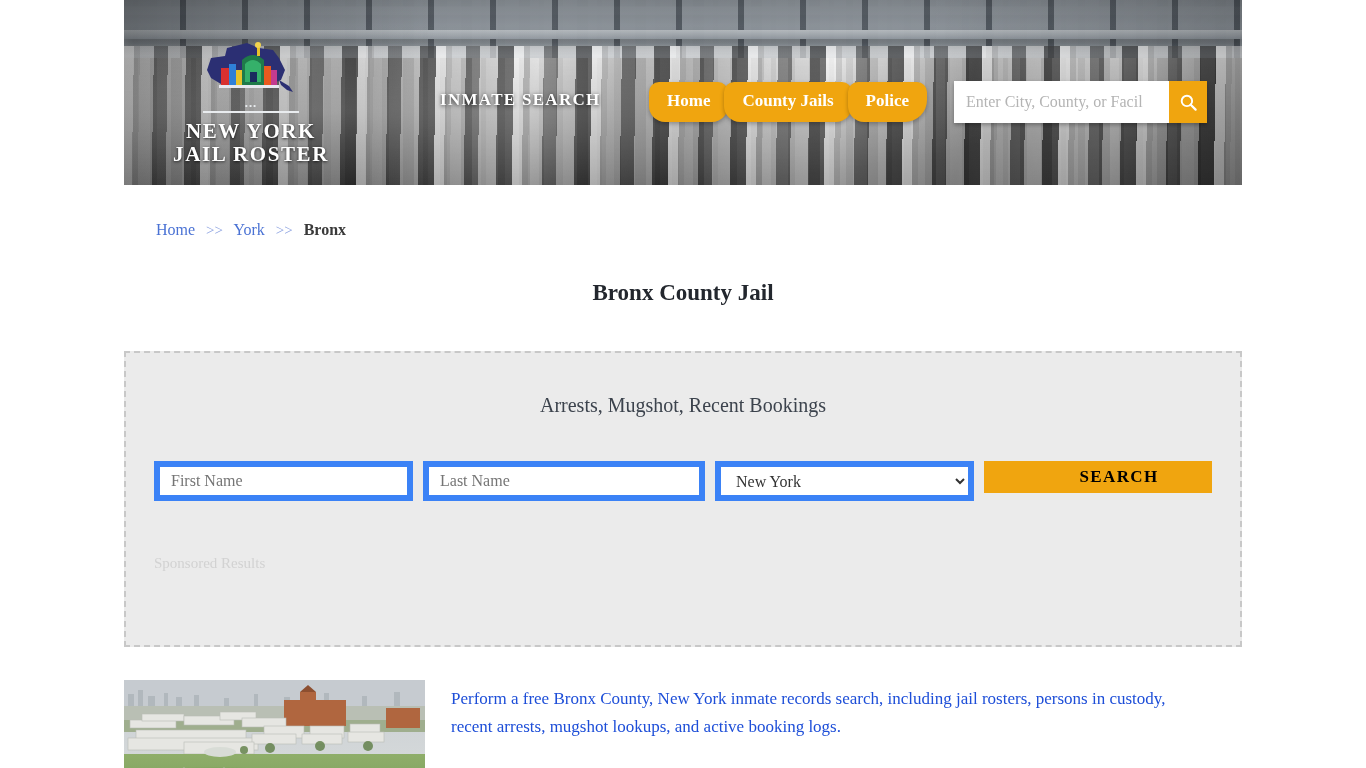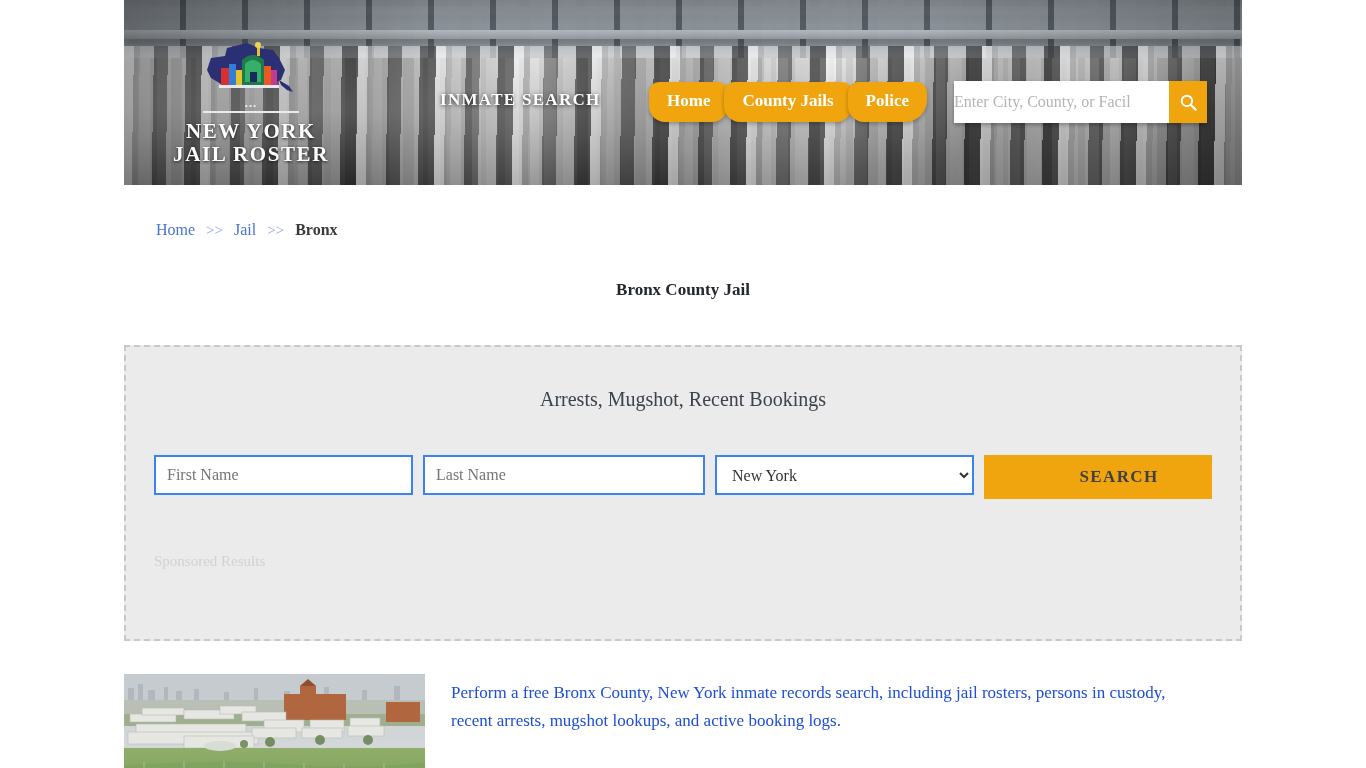--- a/index.html
+++ b/index.html
@@ -139,21 +139,21 @@
   
   .hdr-search {
     position: absolute; right: 35px; top: 81px;
     display: flex; align-items: stretch;
     box-shadow: 0 2px 4px rgba(0,0,0,.3);
   }
   .hdr-search input {
     width: 215px; height: 42px;
     border: 0; outline: 0;
     background: #ffffff;
-    padding: 0 0;
+    padding: 0 12px;
     font-family: "Liberation Serif","DejaVu Serif",serif;
     font-size: 16px; color: #333;
   }
   .hdr-search input::placeholder { color: #b4b4b4; }
   .hdr-search-btn {
     width: 38px; height: 42px;
     background: #f0a50f;
     border: 0; cursor: pointer;
     display: flex; align-items: center; justify-content: center;
   }
@@ -164,21 +164,21 @@
   .breadcrumb {
     padding: 36px 0 0 32px;
     font-size: 16px; color: #555;
   }
   .breadcrumb a { color: #4a72d4; text-decoration: none; cursor: pointer; }
   .bc-sep { color: #8aa0e0; margin: 0 7px; font-size: 15px; }
   .bc-current { color: #3a3a3a; font-weight: 700; }
 
   .page-title {
     text-align: center;
-    font-size: 17px; font-weight: 700; color: #23272e;
+    font-size: 23px; font-weight: 700; color: #23272e;
     margin: 41px 0 0 0;
   }
 
   
   .panel {
     margin: 45px 0 0 0;
     border: 2px dashed #c8c8c8;
     background: #ebebeb;
     padding: 34px 28px 28px;
     height: 296px;
@@ -193,37 +193,37 @@
     font-size: 20px; color: #3c434d;
     margin-top: 7px;
   }
   .form-row {
     display: flex; gap: 10px;
     margin-top: 44px;
   }
   .form-row input[type=text],
   .form-row select {
     height: 40px;
-    border: 2px solid #3b82f6;
+    border: 6px solid #3b82f6;
     background: #ffffff;
     font-family: "Liberation Serif","DejaVu Serif",serif;
     font-size: 16px;
     color: #333;
     padding: 0 11px;
     outline: none;
   }
   .f-first { width: 259px; }
   .f-last  { width: 282px; }
   .f-state { width: 259px; }
   .btn-search {
     flex: 1;
-    height: 44px;
+    height: 32px;
     background: #f0a50f;
     border: 0;
-    color: #404040;
+    color: #000000;
     font-family: "Liberation Serif","DejaVu Serif",serif;
     font-size: 17px; font-weight: 700;
     letter-spacing: 1.4px;
     cursor: pointer;
     padding-left: 48px;
   }
   .sponsored {
     margin-top: 54px;
     font-size: 15px;
     color: #d2d2d2;
@@ -305,21 +305,21 @@
       </div>
 
     </div>
   </div>
 
   <div class="content">
 
     <div class="breadcrumb">
       <a>Home</a>
       <span class="bc-sep">&gt;&gt;</span>
-      <a>Jail</a>
+      <a>York</a>
       <span class="bc-sep">&gt;&gt;</span>
       <span class="bc-current">Bronx</span>
     </div>
 
     <h1 class="page-title">Bronx County Jail</h1>
 
     <section class="panel">
       <div class="panel-sub">Arrests, Mugshot, Recent Bookings</div>
 
       <form class="form-row">

